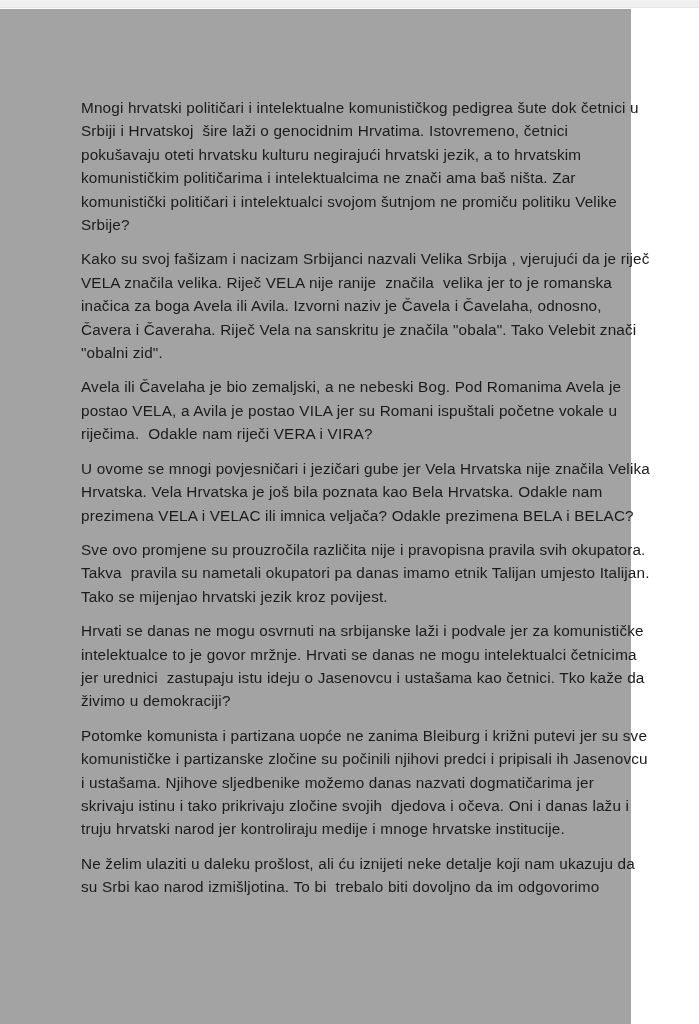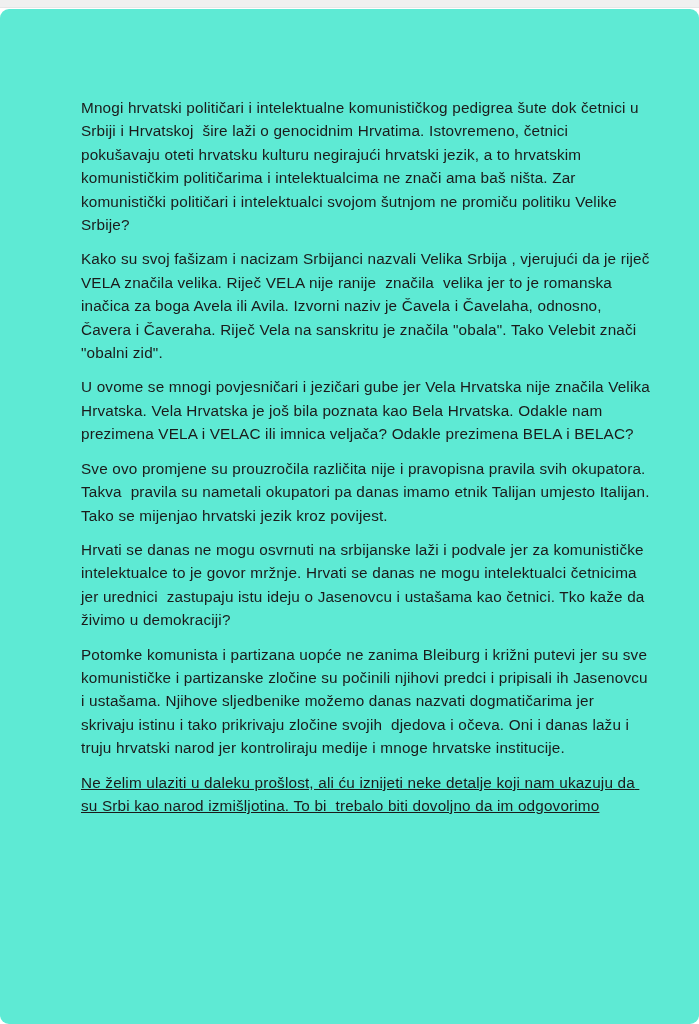--- a/index.html
+++ b/index.html
@@ -22,56 +22,55 @@
     width: 699px;
     height: 8px;
     background: #f0f0f0;
     border-bottom: 1px solid #e6e6e6;
     box-sizing: border-box;
   }
   .page {
     position: absolute;
     top: 9px;
     left: 0;
-    width: 699px;
+    width: 631px;
     height: 1015px;
-    background: #5eead4;
+    background: #a3a3a3;
     box-sizing: border-box;
-    border-radius: 9px;
   }
   .document-body {
     position: absolute;
     left: 81px;
     top: 87px;
     width: 570px;
   }
   .paragraph {
     margin: 0 0 11px 0;
     font-size: 15.3px;
     line-height: 23.4px;
     color: #1b1b1b;
     text-align: left;
     letter-spacing: 0.01em;
     word-spacing: 0.005em;
     white-space: pre-wrap;
     font-weight: 400;
   }
   .paragraph:last-child {
     margin-bottom: 0;
-    text-decoration: underline;
   }
 </style>
 </head>
 <body>
 
 <div class="page-top-band"></div>
 
 <div class="page">
   <div class="document-body">
     <p class="paragraph">Mnogi hrvatski političari i intelektualne komunističkog pedigrea šute dok četnici u Srbiji i Hrvatskoj  šire laži o genocidnim Hrvatima. Istovremeno, četnici pokušavaju oteti hrvatsku kulturu negirajući hrvatski jezik, a to hrvatskim komunističkim političarima i intelektualcima ne znači ama baš ništa. Zar komunistički političari i intelektualci svojom šutnjom ne promiču politiku Velike Srbije?</p>
     <p class="paragraph">Kako su svoj fašizam i nacizam Srbijanci nazvali Velika Srbija , vjerujući da je riječ VELA značila velika. Riječ VELA nije ranije  značila  velika jer to je romanska inačica za boga Avela ili Avila. Izvorni naziv je Čavela i Čavelaha, odnosno, Čavera i Čaveraha. Riječ Vela na sanskritu je značila "obala". Tako Velebit znači "obalni zid".</p>
+    <p class="paragraph">Avela ili Čavelaha je bio zemaljski, a ne nebeski Bog. Pod Romanima Avela je postao VELA, a Avila je postao VILA jer su Romani ispuštali početne vokale u riječima.  Odakle nam riječi VERA i VIRA?</p>
     <p class="paragraph">U ovome se mnogi povjesničari i jezičari gube jer Vela Hrvatska nije značila Velika Hrvatska. Vela Hrvatska je još bila poznata kao Bela Hrvatska. Odakle nam prezimena VELA i VELAC ili imnica veljača? Odakle prezimena BELA i BELAC?</p>
     <p class="paragraph">Sve ovo promjene su prouzročila različita nije i pravopisna pravila svih okupatora. Takva  pravila su nametali okupatori pa danas imamo etnik Talijan umjesto Italijan. Tako se mijenjao hrvatski jezik kroz povijest.</p>
     <p class="paragraph">Hrvati se danas ne mogu osvrnuti na srbijanske laži i podvale jer za komunističke intelektualce to je govor mržnje. Hrvati se danas ne mogu intelektualci četnicima jer urednici  zastupaju istu ideju o Jasenovcu i ustašama kao četnici. Tko kaže da živimo u demokraciji?</p>
     <p class="paragraph">Potomke komunista i partizana uopće ne zanima Bleiburg i križni putevi jer su sve komunističke i partizanske zločine su počinili njihovi predci i pripisali ih Jasenovcu i ustašama. Njihove sljedbenike možemo danas nazvati dogmatičarima jer skrivaju istinu i tako prikrivaju zločine svojih  djedova i očeva. Oni i danas lažu i truju hrvatski narod jer kontroliraju medije i mnoge hrvatske institucije.</p>
     <p class="paragraph">Ne želim ulaziti u daleku prošlost, ali ću iznijeti neke detalje koji nam ukazuju da su Srbi kao narod izmišljotina. To bi  trebalo biti dovoljno da im odgovorimo</p>
   </div>
 </div>
 
 </body></html>

